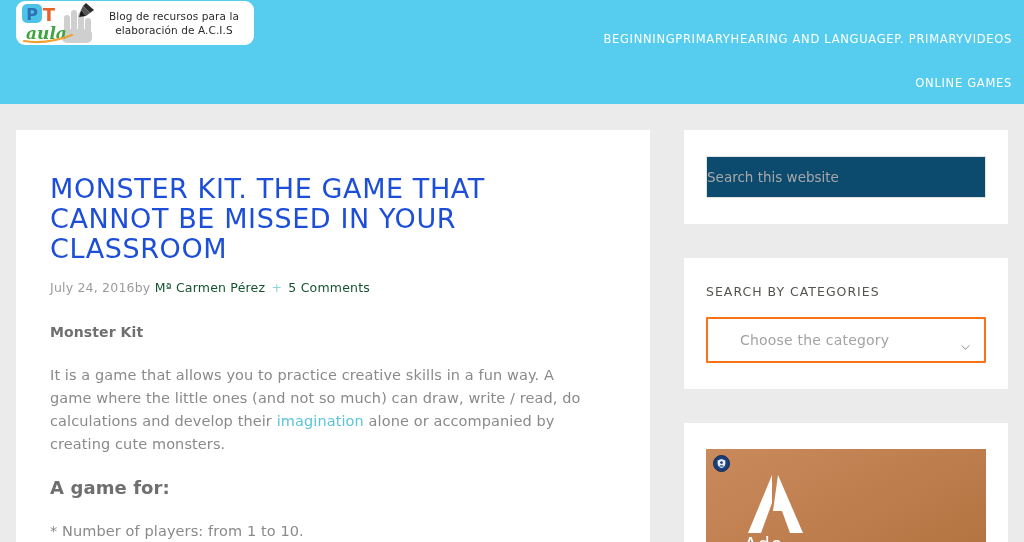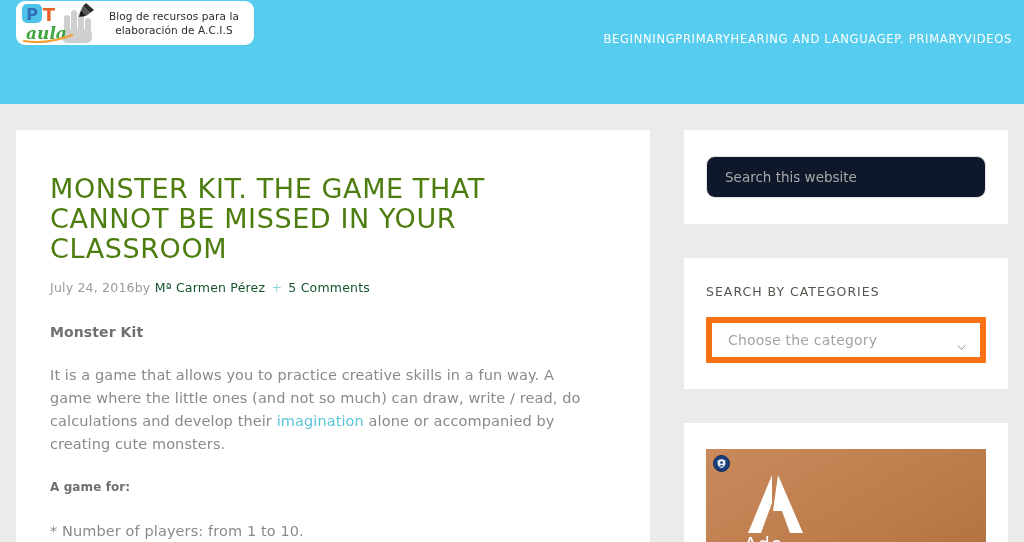--- a/index.html
+++ b/index.html
@@ -108,21 +108,21 @@
     margin-left: 34px;
     width: 340px;
   }
 
   
   .entry-title {
     font-family: "DejaVu Sans", "Liberation Sans", sans-serif;
     font-size: 27px;
     line-height: 30px;
     font-weight: 400;
-    color: #4d7c0f;
+    color: #1d4ed8;
     letter-spacing: .6px;
     text-transform: uppercase;
     margin: 0 0 16px 0;
   }
 
   .entry-meta {
     font-size: 12.5px;
     color: #9b9b9b;
     letter-spacing: .2px;
     margin-bottom: 26px;
@@ -138,21 +138,21 @@
     line-height: 23px;
     color: #8a8a8a;
     letter-spacing: .1px;
   }
 
   .entry-content p { margin: 0 0 20px 0; }
   .entry-content strong { color: #6f6f6f; font-weight: 700; font-size: 14px; }
   .entry-content a { color: #5ac5d8; text-decoration: none; }
 
   .lead-label {
-    font-size: 12px;
+    font-size: 18px;
     font-weight: 700;
     color: #6f6f6f;
     margin-bottom: 24px;
   }
 
   .bullet-line {
     font-size: 14.5px;
     line-height: 25px;
     color: #8a8a8a;
   }
@@ -170,39 +170,39 @@
     text-transform: uppercase;
     color: #54544f;
     font-weight: 400;
     margin-bottom: 18px;
   }
 
   .search-field {
     width: 100%;
     height: 42px;
     border: 1px solid #e3e3e3;
-    background: #0f172a;
-    padding: 0 18px;
+    background: #0c4a6e;
+    padding: 0 0;
     font-family: "DejaVu Sans", "Liberation Sans", sans-serif;
     font-size: 13.5px;
     color: #9a9a9a;
     outline: none;
-    border-radius: 9px;
+    border-radius: 0;
   }
   .search-field::placeholder { color: #a8a8a8; }
 
   .category-select {
     position: relative;
     width: 100%;
     height: 46px;
-    border: 6px solid #f97316;
+    border: 2px solid #f97316;
     background: #fff;
     display: flex;
     align-items: center;
-    padding: 0 16px;
+    padding: 0 32px;
     border-radius: 1px;
   }
   .category-select .sel-label {
     font-size: 14px;
     color: #a3a3a3;
     letter-spacing: .2px;
   }
   .chevron {
     position: absolute;
     right: 14px;
@@ -292,20 +292,23 @@
     </div>
   </div>
 
   <nav class="nav-primary">
     <div class="nav-row">
       <a class="nav-item" href="#">BEGINNING</a>
       <a class="nav-item" href="#">PRIMARY</a>
       <a class="nav-item" href="#">HEARING AND LANGUAGE</a>
       <a class="nav-item" href="#">P. PRIMARY</a>
       <a class="nav-item" href="#">VIDEOS</a>
+    </div>
+    <div class="nav-row row-two">
+      <a class="nav-item" href="#">ONLINE GAMES</a>
     </div>
   </nav>
 </header>
 
 <div class="site-inner">
 
   <main class="content">
 
     <h1 class="entry-title">MONSTER KIT. THE GAME THAT CANNOT BE MISSED IN YOUR CLASSROOM</h1>
 

